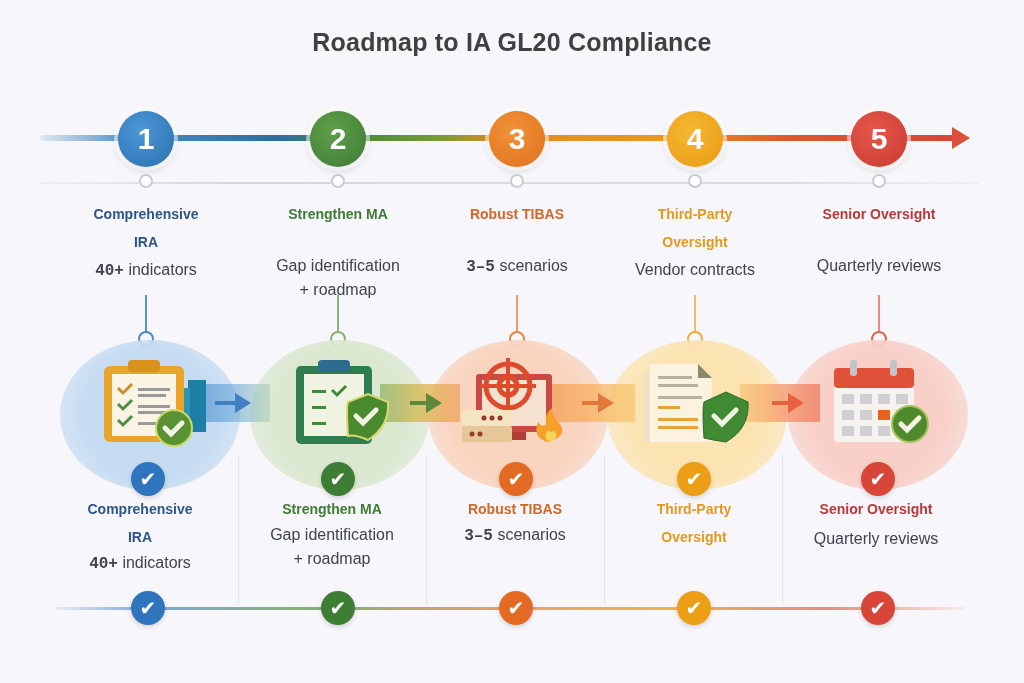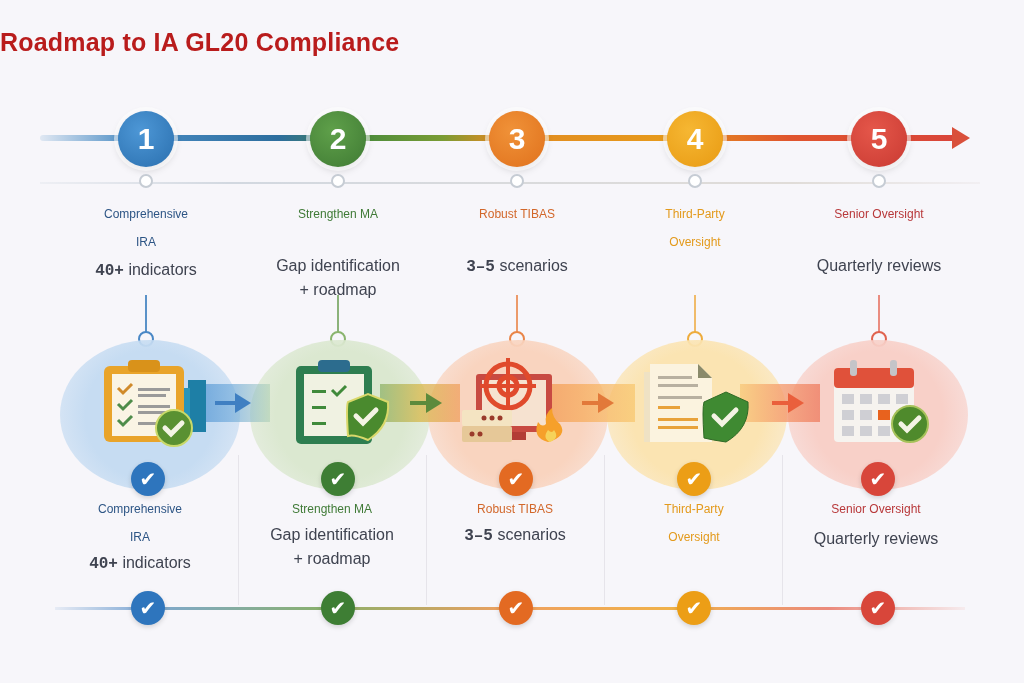--- a/index.html
+++ b/index.html
@@ -5,21 +5,21 @@
   * { box-sizing: border-box; margin: 0; padding: 0; }
   html, body { width: 1024px; height: 683px; overflow: hidden; }
   body {
     background: #f7f6fa;
     font-family: "Liberation Sans", "DejaVu Sans", sans-serif;
     position: relative;
     color: #3b3f4a;
   }
   .title {
     position: absolute; left: 0; top: 28px; width: 1024px;
-    font-size: 25px; font-weight: bold; color: #b91c1c;
+    text-align: center; font-size: 25px; font-weight: bold; color: #404040;
     letter-spacing: 0.2px;
   }
   
   .timeline {
     position: absolute; left: 40px; top: 132px; width: 930px; height: 12px;
   }
   .timeline .bar {
     position: absolute; left: 0; top: 3px; width: 915px; height: 6px; border-radius: 3px;
     background: linear-gradient(90deg, rgba(93,150,200,0.15) 0%, #4a8cc4 10%, #2d6e9e 26%, #4f8d3b 36%, #7a9c34 44%, #e08a22 50%, #e79a1c 68%, #e0552e 82%, #d9453a 100%);
   }
@@ -37,21 +37,21 @@
     color: #fff; font-size: 30px; font-weight: bold;
     box-shadow: 0 0 0 4px rgba(255,255,255,0.55), 0 3px 8px rgba(0,0,0,0.18);
   }
   .node-small {
     position: absolute; top: 174px; width: 14px; height: 14px; border-radius: 50%;
     background: #fff; border: 2px solid #c6ccd4;
   }
   .col-top {
     position: absolute; top: 200px; width: 200px; text-align: center;
   }
-  .col-title { font-size: 12px; font-weight: normal; line-height: 28px; }
+  .col-title { font-size: 14px; font-weight: bold; line-height: 28px; }
   .col-sub { font-size: 16px; line-height: 24px; color: #3f4350; margin-top: 2px; }
   .col-sub b { font-weight: bold; font-family: Liberation Mono, monospace; }
   .connector {
     position: absolute; top: 295px; width: 2px; height: 38px;
   }
   .ring {
     position: absolute; top: 331px; width: 16px; height: 16px; border-radius: 50%;
     background: #f7f6fa; border: 2px solid;
   }
   .bubble {
@@ -111,20 +111,21 @@
 <div class="col-top" style="left:238px;">
   <div class="col-title" style="color:#3f7a36;">Strengthen MA</div>
   <div class="col-sub" style="margin-top:26px;"><span>Gap identification</span><br><span>+ roadmap</span></div>
 </div>
 <div class="col-top" style="left:417px;">
   <div class="col-title" style="color:#d2672a;">Robust TIBAS</div>
   <div class="col-sub" style="margin-top:26px;"><b>3–5</b><span> scenarios</span></div>
 </div>
 <div class="col-top" style="left:595px;">
   <div class="col-title" style="color:#e39a1c;"><span>Third-Party</span><br><span>Oversight</span></div>
+  <div class="col-sub">Vendor contracts</div>
 </div>
 <div class="col-top" style="left:779px;">
   <div class="col-title" style="color:#b8383a;">Senior Oversight</div>
   <div class="col-sub" style="margin-top:26px;">Quarterly reviews</div>
 </div>
 
 <div class="connector" style="left:145px;background:#5a92c8;"></div>
 <div class="connector" style="left:337px;background:#8bb27a;"></div>
 <div class="connector" style="left:516px;background:#ec9a6a;"></div>
 <div class="connector" style="left:694px;background:#f0bb6a;"></div>

